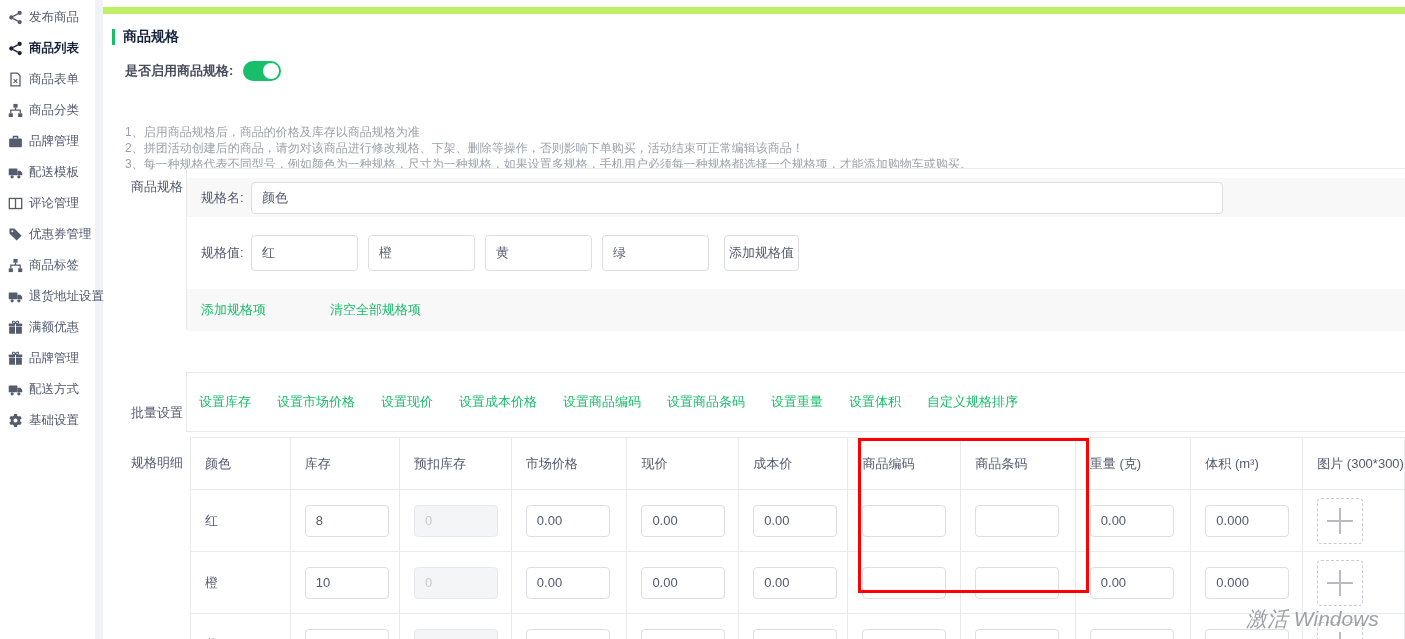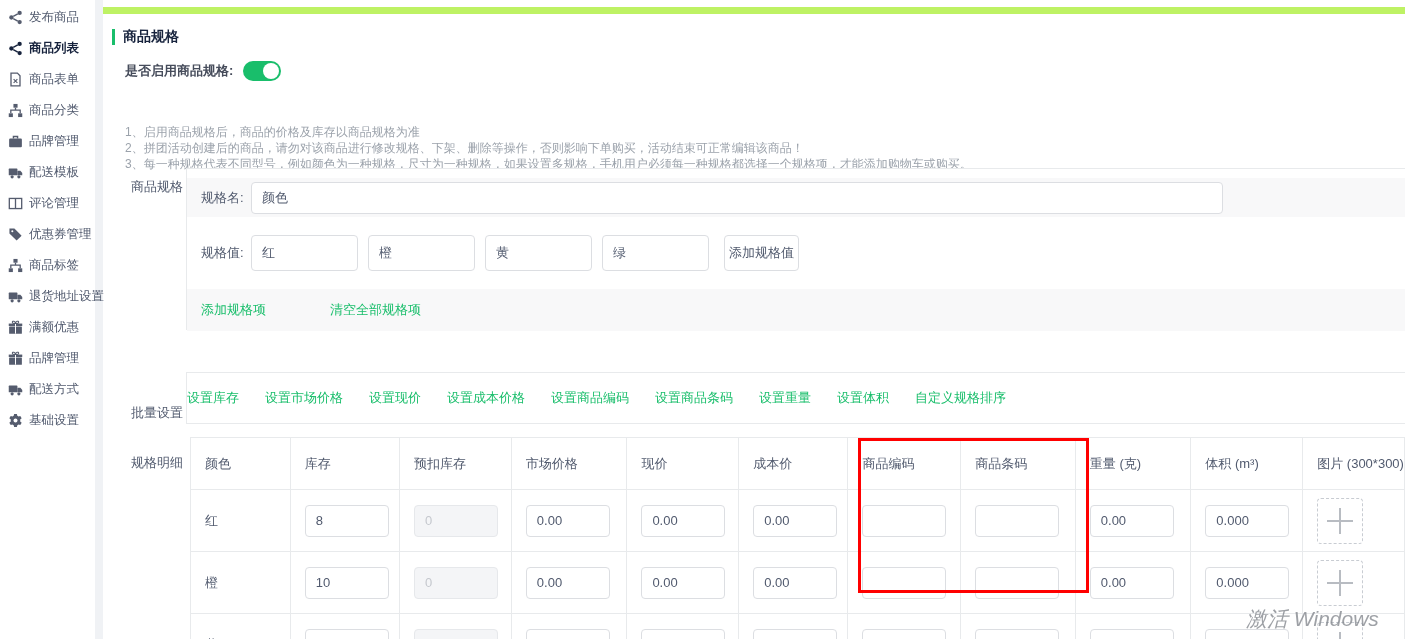--- a/index.html
+++ b/index.html
@@ -46,21 +46,21 @@
   input.txt { border:1px solid #dcdee2; border-radius:4px; background:#fff; color:#515a6e; font-size:13px; padding:0 10px; outline:none; font-family:inherit; }
   input.txt:disabled { background:#f4f5f7; border-color:#e6e8eb; color:#c5c8ce; }
   .name-input { width:972px; height:32px; }
   .value-input { width:107px; height:36px; margin-right:10px; }
   .btn { height:36px; padding:0 4px; background:#fff; border:1px solid #dcdee2; border-radius:4px; font-size:13px; color:#515a6e; cursor:pointer; margin-left:5px; font-family:inherit; }
   a.green-link { color:#19be6b; font-size:13px; text-decoration:none; cursor:pointer; }
   .row-links a.green-link { margin-left:14px; }
   .row-links a.green-link + a.green-link { margin-left:64px; }
 
   
-  .batch-box { position:absolute; left:83px; right:0; top:358px; height:52px; border:1px solid #e8eaec; border-right:none; background:#fff; display:flex; align-items:center; padding-left:0; }
+  .batch-box { position:absolute; left:83px; right:0; top:358px; height:60px; border:1px solid #e8eaec; border-right:none; background:#fff; display:flex; align-items:center; padding-left:12px; }
   .batch-box a.green-link { margin-right:26px; white-space:nowrap; }
 
   
   .detail-table { position:absolute; left:87px; top:423px; border-collapse:collapse; table-layout:fixed; background:#fff; }
   .detail-table th, .detail-table td { border:1px solid #e8eaec; text-align:left; padding-left:14px; font-weight:normal; white-space:nowrap; overflow:hidden; }
   .detail-table th { height:52px; font-size:13px; color:#515a6e; }
   .detail-table td { height:62px; font-size:13px; color:#515a6e; }
   .cell-input { width:84px; height:32px; padding:0 8px; }
   .upload-btn { position:relative; width:46px; height:46px; background:#fff; border:1px dashed #c8ccd2; border-radius:4px; cursor:pointer; }
   .upload-btn::before, .upload-btn::after { content:""; position:absolute; left:50%; top:50%; background:#b8bcc2; }

